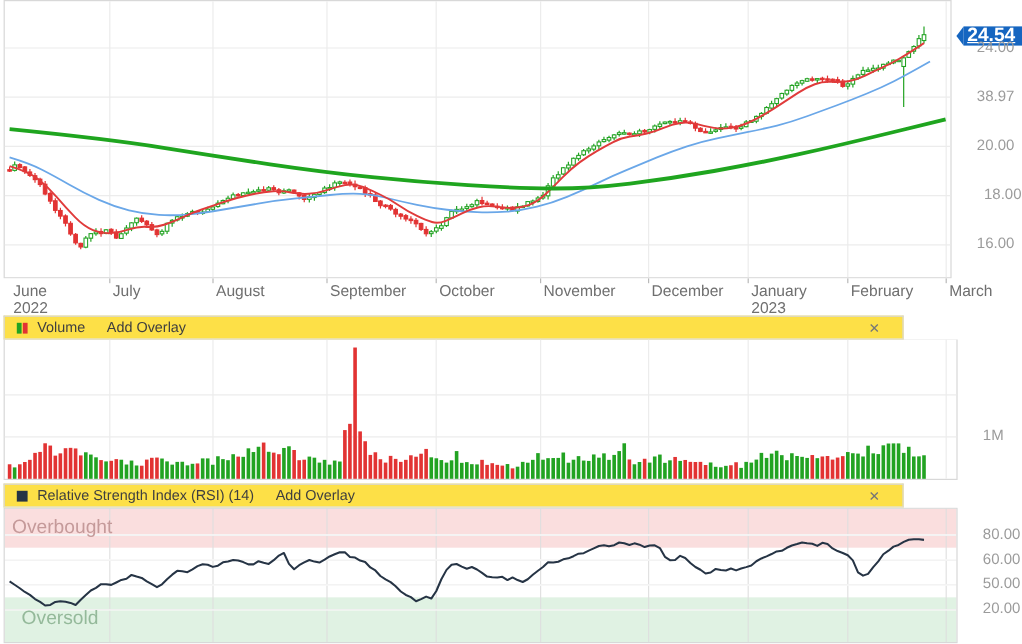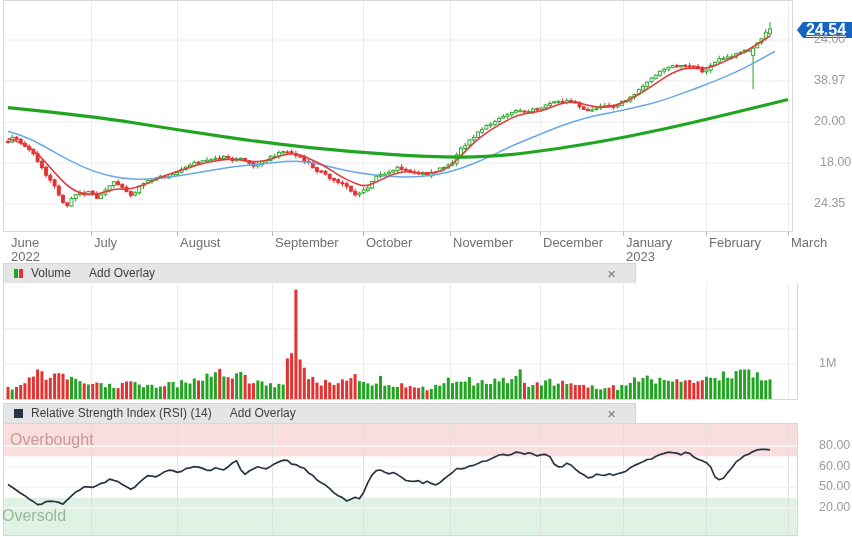--- a/index.html
+++ b/index.html
@@ -3,21 +3,21 @@
 <meta charset="utf-8">
 <style>
   html,body{margin:0;padding:0;background:#fff;}
   #stage{position:relative;width:852px;height:537px;overflow:hidden;background:#fff;
          font-family:"Liberation Sans","DejaVu Sans",sans-serif;}
   svg{position:absolute;left:0;}
   .ax-label{position:absolute;font-size:12.5px;color:#9b9b9b;white-space:nowrap;margin-left:16px;}
   .month-label{position:absolute;font-size:13px;color:#6f6f6f;line-height:14px;white-space:nowrap;}
   .tickmark{position:absolute;width:1px;height:4px;background:#b9b9b9;top:0;}
   #xaxis{position:absolute;left:0;top:232px;width:852px;height:31px;}
-  .panel-header{position:absolute;left:3px;width:633px;height:20px;background:#e5e5e5;
+  .panel-header{position:absolute;left:3px;width:750px;height:20px;background:#fde047;
       border:1px solid #d7d7d7;border-bottom:1px solid #e3e3e3;box-sizing:border-box;
       display:flex;align-items:center;padding:0 10px;font-size:12px;color:#3f3f3f;}
   .legend-swatch{width:9px;height:9px;display:inline-block;margin-right:8px;flex:0 0 auto;}
   .vol-swatch i{display:inline-block;width:4px;height:9px;vertical-align:top;}
   .vol-swatch i.g{background:#22a322;}
   .vol-swatch i.r{background:#e23333;margin-left:1px;}
   .rsi-swatch{background:#263445;}
   .ph-title{margin-right:18px;}
   .ph-link{cursor:pointer;}
   .ph-close{margin-left:auto;margin-right:9px;color:#777;font-size:15px;cursor:pointer;line-height:1;}
@@ -669,25 +669,25 @@
       <line x1="4" x2="797" y1="43.7" y2="43.7" stroke="#ececec" stroke-opacity="0.8"></line>
       <line x1="4" x2="797" y1="64.4" y2="64.4" stroke="#ffffff" stroke-width="1.4"></line>
       <line x1="4" x2="797" y1="64.4" y2="64.4" stroke="#ececec" stroke-opacity="0.8"></line>
       <line x1="4" x2="797" y1="85.1" y2="85.1" stroke="#ffffff" stroke-width="1.4"></line>
       <line x1="4" x2="797" y1="85.1" y2="85.1" stroke="#ececec" stroke-opacity="0.8"></line>
       <rect x="3.5" y="0.5" width="794" height="112" fill="none" stroke="#d8d8d8"></rect>
       <polyline points="8.0,61.5 12.2,64.3 16.5,67.2 20.7,70.3 24.9,72.7 29.2,76.2 33.4,78.6 37.6,81.6 41.9,81.1 46.1,78.6 50.3,78.1 54.6,78.5 58.8,79.4 63.0,81.2 67.3,76.8 71.5,72.9 75.7,69.1 80.0,66.9 84.2,63.8 88.4,63.8 92.7,64.4 96.9,62.4 101.1,60.3 105.4,59.3 109.6,56.1 113.8,57.4 118.1,58.6 122.3,61.5 126.5,63.8 130.8,66.3 135.0,63.9 139.2,59.7 143.5,55.9 147.7,52.7 151.9,53.1 156.2,53.8 160.4,51.4 164.6,48.8 168.9,47.2 173.1,47.6 177.3,49.4 181.6,48.4 185.8,45.6 190.0,44.9 194.3,43.6 198.5,44.1 202.7,45.4 207.0,47.3 211.2,47.3 215.4,44.7 219.7,46.0 223.9,46.9 228.1,43.8 232.4,40.0 236.6,37.8 240.8,46.9 245.1,51.4 249.3,48.0 253.5,45.7 257.8,43.7 262.0,45.0 266.2,45.8 270.5,43.4 274.7,40.7 278.9,38.9 283.2,37.2 287.4,37.3 291.6,41.2 295.9,41.6 300.1,44.1 304.3,45.3 308.6,49.9 312.8,52.4 317.0,57.0 321.3,59.8 325.5,62.1 329.7,65.6 334.0,69.9 338.2,72.8 342.4,74.6 346.7,78.0 350.9,76.3 355.1,74.2 359.4,75.8 363.6,69.5 367.8,59.7 372.1,51.9 376.3,47.6 380.5,47.0 384.8,49.2 389.0,50.9 393.2,49.5 397.5,51.6 401.7,54.4 405.9,57.5 410.2,58.1 414.4,58.3 418.6,57.7 422.9,60.4 427.1,58.2 431.3,60.4 435.6,62.0 439.8,59.7 444.0,56.0 448.3,52.6 452.5,49.5 456.7,45.5 461.0,45.8 465.2,45.1 469.4,43.1 473.7,42.3 477.9,40.5 482.1,38.4 486.4,38.0 490.6,35.9 494.8,34.0 499.1,32.0 503.3,31.4 507.5,32.3 511.8,31.3 516.0,29.1 520.2,29.7 524.5,31.1 528.7,29.8 532.9,30.9 537.2,32.9 541.4,31.6 545.6,31.4 549.9,33.7 554.1,41.0 558.3,43.8 562.6,43.7 566.8,40.2 571.0,42.0 575.3,46.1 579.5,49.5 583.7,51.8 588.0,54.9 592.2,54.1 596.4,51.1 600.7,52.0 604.9,52.4 609.1,50.8 613.4,52.3 617.6,50.7 621.8,49.6 626.1,48.2 630.3,44.7 634.5,42.4 638.8,40.6 643.0,38.7 647.2,36.5 651.5,36.0 655.7,33.5 659.9,31.6 664.2,30.4 668.4,29.1 672.6,29.7 676.9,30.1 681.1,31.9 685.3,29.3 689.6,30.3 693.8,34.0 698.0,36.2 702.3,37.8 706.5,39.7 710.7,44.0 715.0,54.0 719.2,56.7 723.4,55.2 727.7,49.6 731.9,44.8 736.1,38.9 740.4,35.9 744.6,32.5 748.8,31.1 753.1,28.6 757.3,26.8 761.5,26.3 765.8,26.3 770.0,26.9" fill="none" stroke="#263445" stroke-width="1.7" stroke-linejoin="round"></polyline>
     </svg>
 
   <div class="zone-label" id="ob-label" style="left:10px;top:431px;">Overbought</div>
-  <div class="zone-label" id="os-label" style="left:2px;top:507px;">Oversold</div>
+  <div class="zone-label" id="os-label" style="left:18px;top:507px;">Oversold</div>
 <div class="ax-label" style="left: 798px; top: 32px;">24.00</div>
     <div class="ax-label" style="left: 798px; top: 73px;">38.97</div>
     <div class="ax-label" style="left: 798px; top: 114px;">20.00</div>
     <div class="ax-label" style="left: 804px; top: 155px;">18.00</div>
-    <div class="ax-label" style="left: 798px; top: 196px;">24.35</div>
+    <div class="ax-label" style="left: 798px; top: 196px;">16.00</div>
     <div class="ax-label" style="left: 845px; top: 321px;">2M</div>
     <div class="ax-label" style="left: 803px; top: 356px;">1M</div>
     <div class="ax-label" style="left: 803px; top: 438px;">80.00</div>
     <div class="ax-label" style="left: 803px; top: 458.7px;">60.00</div>
     <div class="ax-label" style="left: 803px; top: 479.4px;">50.00</div>
     <div class="ax-label" style="left: 803px; top: 500.1px;">20.00</div>
   </div>
 
 </body></html>

